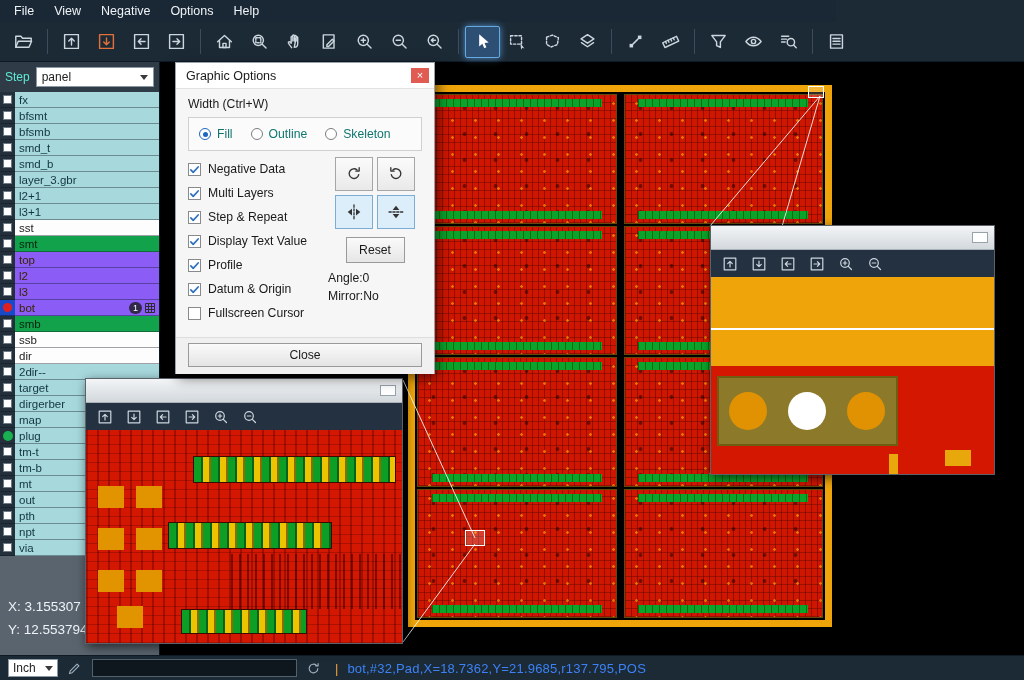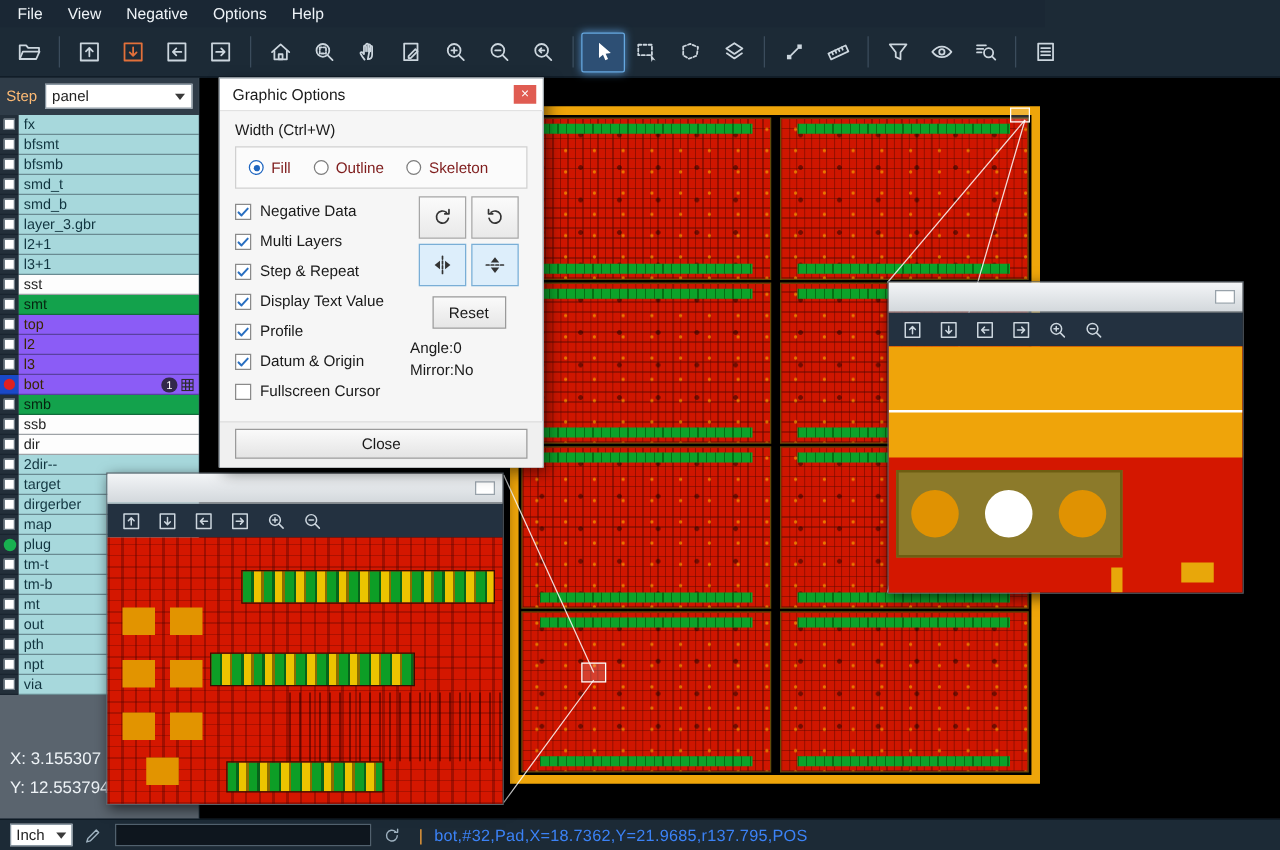--- a/index.html
+++ b/index.html
@@ -15,21 +15,21 @@
 .toolbar{position:absolute;left:0;top:22px;width:1024px;height:40px;background:#1c2a36;display:flex;align-items:center;padding-left:6px;border-bottom:1px solid #0e1a24;z-index:10;}
 .tb-btn{width:35px;height:32px;display:flex;align-items:center;justify-content:center;border:1px solid transparent;border-radius:2px;color:#ccd6de;flex:0 0 auto;}
 .tb-btn svg{width:19px;height:19px;display:block;}
 .tb-btn.accent{color:#e2703a;}
 .tb-btn.active{background:#2d4f74;border-color:#66a8e0;box-shadow:0 0 7px rgba(95,165,235,.8);color:#fff;}
 .tb-sep{width:1px;height:25px;background:#3b4c5c;margin:0 6px;flex:0 0 auto;}
 
 
 .sidebar{position:absolute;left:0;top:62px;width:160px;height:593px;background:#5a646e;border-right:1px solid #0e1820;z-index:8;}
 .step-row{height:30px;background:#2f3c48;display:flex;align-items:center;gap:6px;padding:0 5px;}
-.step-label{color:#fdba74;font-size:12px;}
+.step-label{color:#5eead4;font-size:12px;}
 .step-select{flex:1;height:20px;background:#fff;border:1px solid #8a98a3;display:flex;align-items:center;padding:0 5px;font-size:12px;color:#222;}
 .caret{width:0;height:0;border-left:4px solid transparent;border-right:4px solid transparent;border-top:5px solid #3a3a3a;margin-left:auto;}
 .layer-row{display:flex;height:16px;}
 .layer-check{width:15px;background:#232f3a;display:flex;align-items:center;justify-content:center;border-bottom:1px solid rgba(16,26,36,.5);}
 .cbox{width:9px;height:9px;background:#fff;border:1px solid #6d7a84;}
 .ind-red{background:#1a49c8;}
 .ind-red .dot{width:9px;height:9px;border-radius:50%;background:#e02020;}
 .ind-green .dot{width:10px;height:10px;border-radius:50%;background:#18b050;}
 .layer-name{flex:1;font-size:11.5px;padding:0 4px;display:flex;align-items:center;border-bottom:1px solid rgba(16,26,36,.4);white-space:nowrap;overflow:hidden;}
 .c-cyan{background:#a7d8dc;color:#123540;}
@@ -92,21 +92,21 @@
 .mag2 .y1{position:absolute;right:8%;bottom:4%;width:26px;height:16px;background:#e8a70a;}
 .mag2 .y2{position:absolute;right:34%;bottom:0;width:9px;height:20px;background:#e8a70a;}
 
 
 .dialog{position:absolute;left:175px;top:62px;width:260px;height:312px;background:#f6f6f6;border:1px solid #98a2aa;box-shadow:3px 4px 12px rgba(0,0,0,.55);z-index:30;display:flex;flex-direction:column;}
 .dlg-title{height:26px;background:#fff;border-bottom:1px solid #e2e2e2;display:flex;align-items:center;padding-left:10px;position:relative;font-size:12.5px;color:#1a1a1a;flex:0 0 auto;}
 .dlg-close{position:absolute;right:5px;top:5px;width:18px;height:15px;background:#e05c52;color:#fff;font-size:11px;line-height:14px;text-align:center;cursor:default;}
 .dlg-body{flex:1;padding:8px 12px 0;}
 .width-label{font-size:12.2px;color:#1a1a1a;margin-bottom:6px;}
 .groupbox{display:flex;gap:18px;padding:9px 10px;border:1px solid #d0d0d0;background:#fbfbfb;}
-.radio-item{display:flex;align-items:center;gap:6px;font-size:12.2px;color:#7f1d1d;}
+.radio-item{display:flex;align-items:center;gap:6px;font-size:12.2px;color:#0f766e;}
 .radio{width:12px;height:12px;border:1px solid #7d7d7d;border-radius:50%;background:#fff;position:relative;flex:0 0 auto;}
 .radio.sel{border-color:#1f66c0;}
 .radio.sel::after{content:"";position:absolute;left:2.5px;top:2.5px;width:5px;height:5px;border-radius:50%;background:#1f66c0;}
 .dlg-main{display:flex;margin-top:6px;}
 .check-col{flex:1;}
 .check-item{display:flex;align-items:center;gap:7px;height:24px;font-size:12.2px;color:#1a1a1a;}
 .cb{width:13px;height:13px;border:1px solid #8a8a8a;background:#fff;display:inline-flex;align-items:center;justify-content:center;flex:0 0 auto;}
 .cb svg{width:11px;height:11px;display:block;}
 .right-col{width:94px;display:flex;flex-direction:column;align-items:center;flex:0 0 auto;}
 .btn-grid{display:grid;grid-template-columns:38px 38px;gap:4px;}

